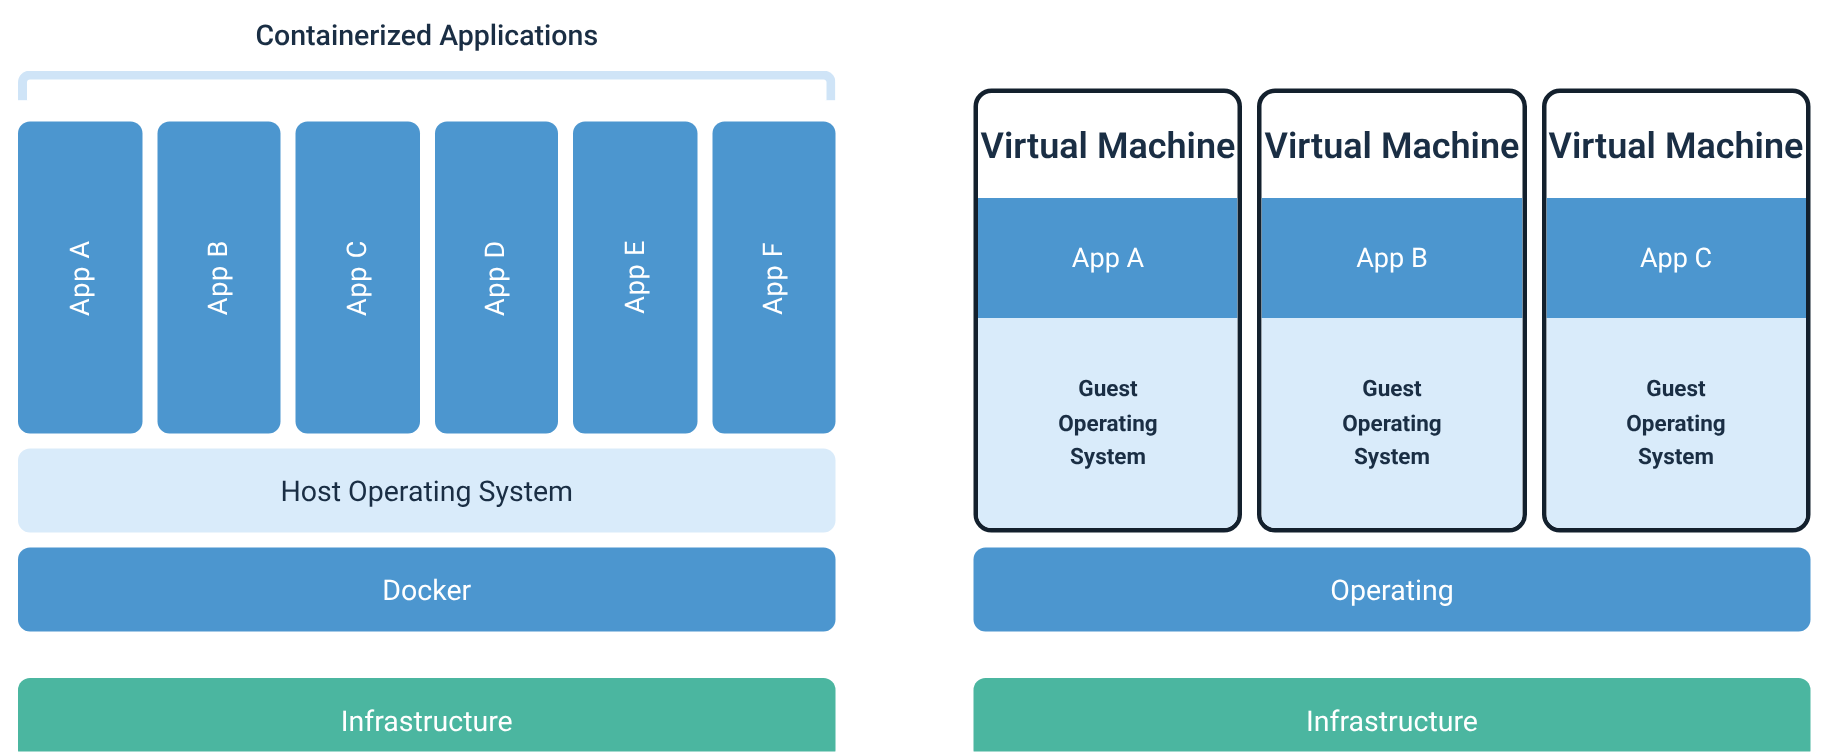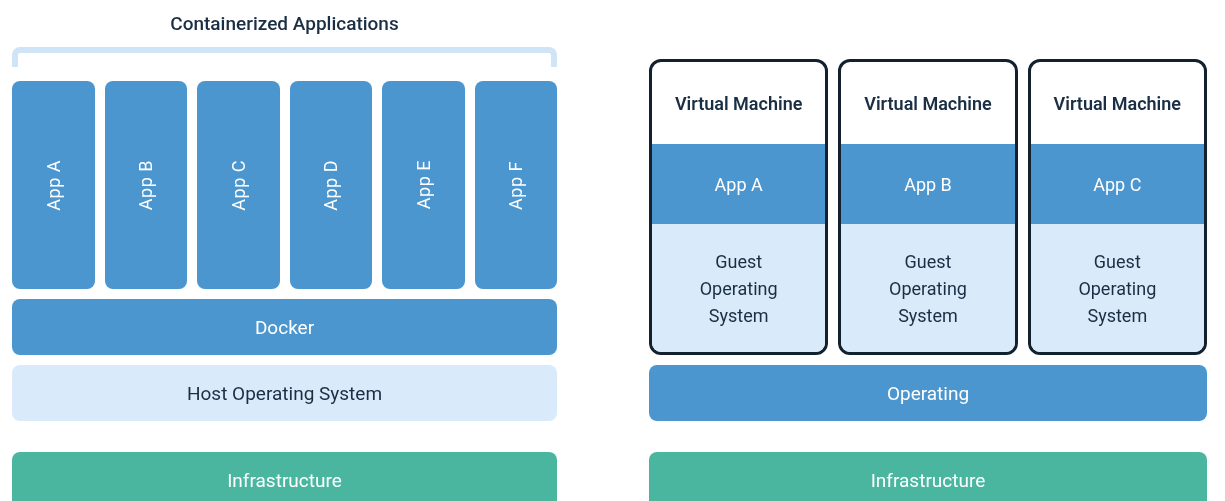--- a/index.html
+++ b/index.html
@@ -96,48 +96,49 @@
   .vm {
     flex: 1;
     border: 3px solid var(--vm-border);
     border-radius: 12px;
     display: flex;
     flex-direction: column;
     overflow: hidden;
     background: var(--white);
   }
   .vm .vm-title {
-    height: 82px;
+    height: 70px;
     display: flex;
     align-items: center;
     justify-content: center;
     font-weight: 600;
-    font-size: 18px;
+    font-size: 24px;
     color: var(--dark-navy);
   }
   .vm .vm-app {
     height: 80px;
     background: var(--blue-mid);
     color: var(--white);
     display: flex;
     align-items: center;
     justify-content: center;
     font-size: 18px;
   }
   .vm .vm-guest {
     flex: 1;
     background: var(--blue-light);
     color: var(--dark-navy);
     display: flex;
     align-items: center;
     justify-content: center;
-    font-size: 18px;
+    font-size: 15px;
     line-height: 1.5;
     text-align: center;
     white-space: pre-line;
+    font-weight: bold;
   }
 
   .right { width: 558px; }
 </style>
 </head>
 <body>
 
 <div class="wrap">
 
   <div class="col">
@@ -158,22 +159,22 @@
           <span class="label">App D</span>
         </div>
       <div class="app">
           <span class="label">App E</span>
         </div>
       <div class="app">
           <span class="label">App F</span>
         </div>
     </div>
 
+    <div class="bar light">Host Operating System</div>
     <div class="bar blue">Docker</div>
-    <div class="bar light">Host Operating System</div>
     <div class="bar green">Infrastructure</div>
   </div>
 
   <div class="col right">
 
     <div class="vm-row">
       <div class="vm">
         <div class="vm-title">Virtual Machine</div>
         <div class="vm-app">App A</div>
         <div class="vm-guest">Guest

